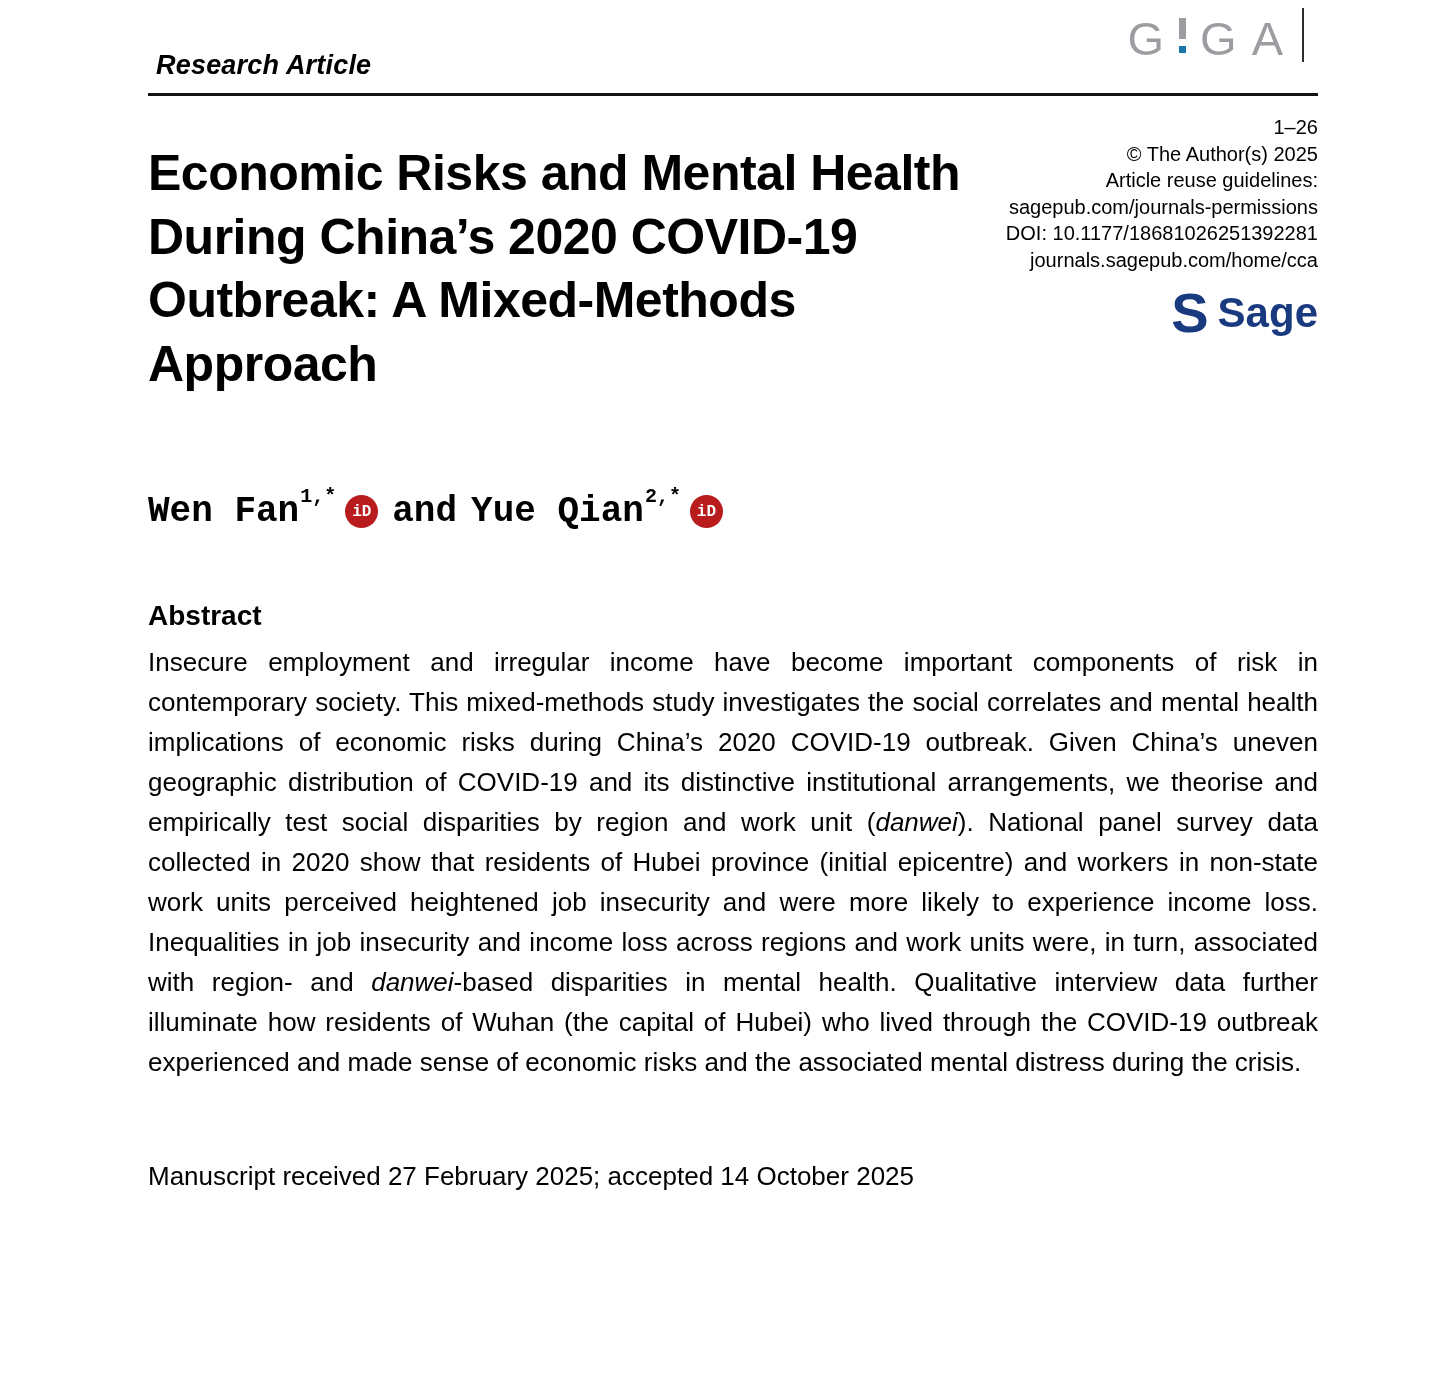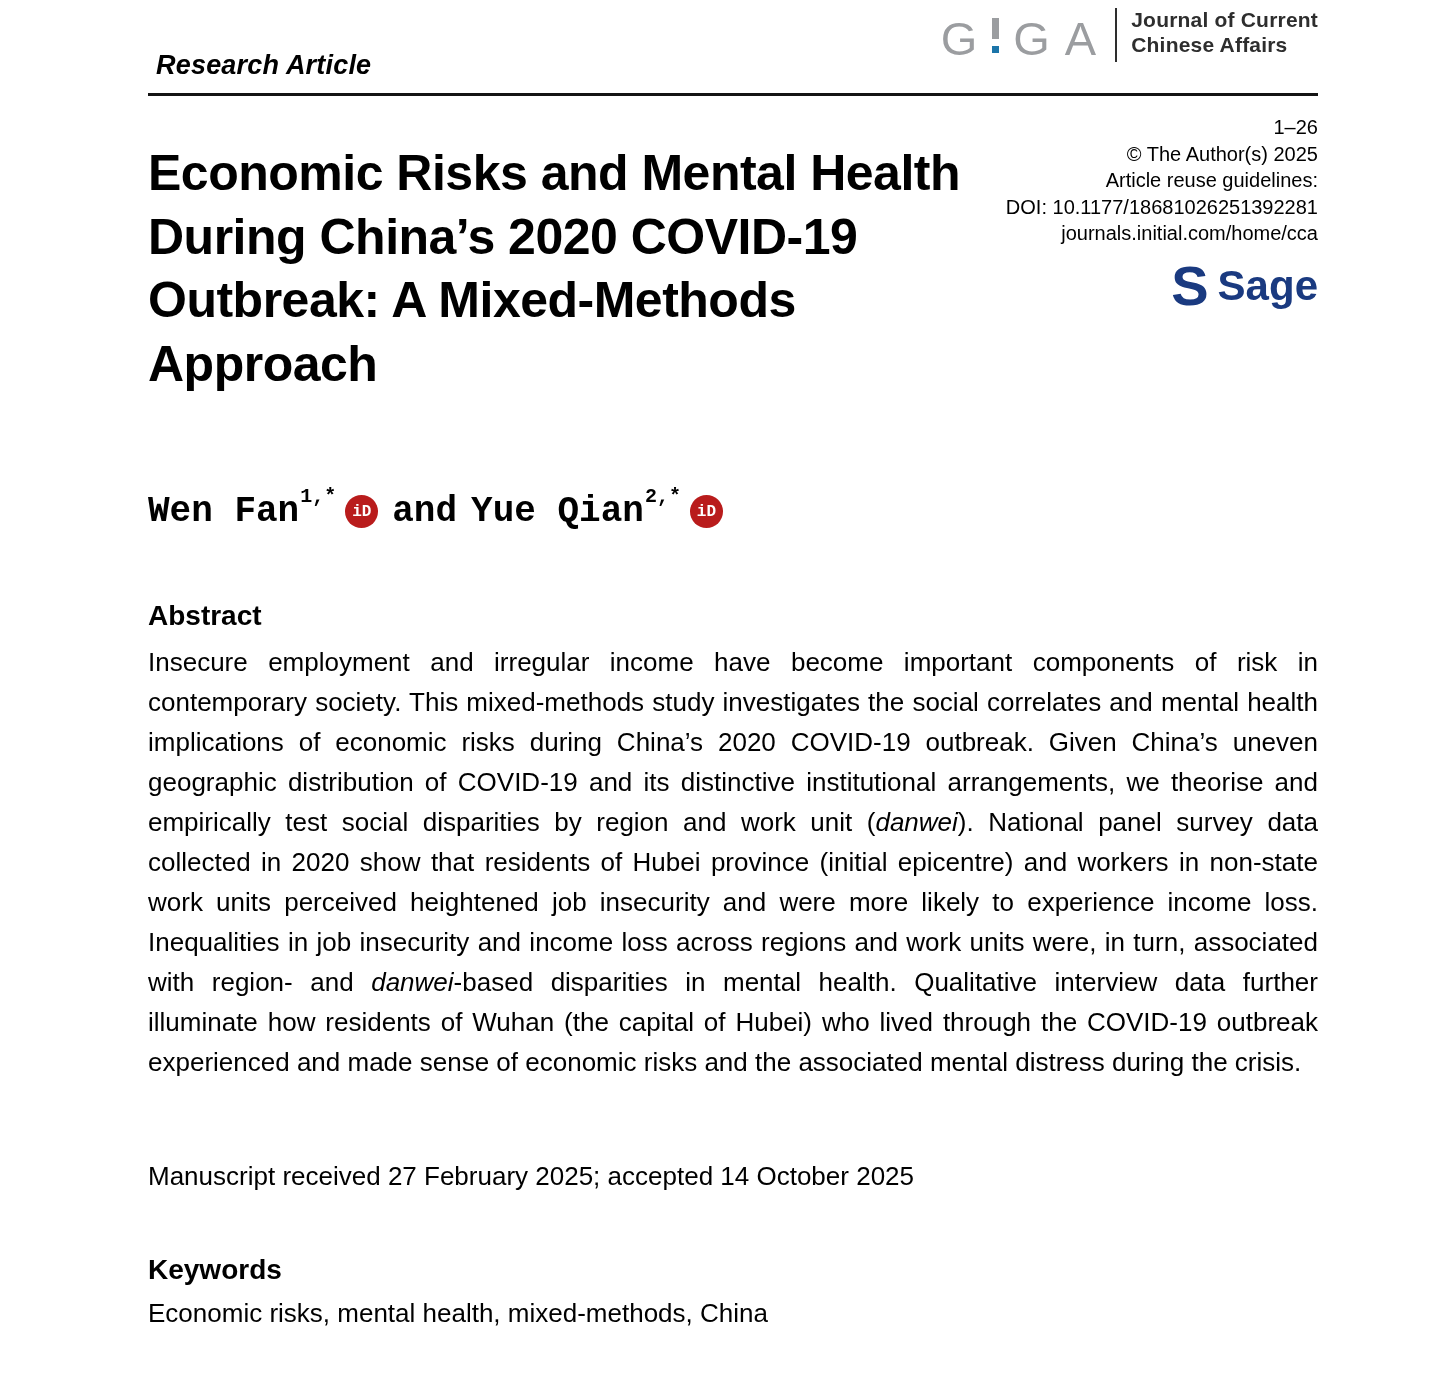--- a/index.html
+++ b/index.html
@@ -119,36 +119,33 @@
       <div class="giga-letters">
         <span class="giga-letter">G</span>
         <span class="giga-i">
           <span class="bar"></span>
           <span class="dot"></span>
         </span>
         <span class="giga-letter">G</span>
         <span class="giga-letter">A</span>
       </div>
       <div class="giga-divider"></div>
-      <div class="giga-journal">
-        <div>Journal of Current</div>
-        <div>Chinese Affairs</div>
-      </div>
     </div>
   </div>
 
   <div class="main-row">
     <h1 class="title">Economic Risks and Mental Health During China’s 2020 COVID-19 Outbreak: A Mixed-Methods Approach</h1>
 
     <div class="info-col">
       <span class="line">1–26</span>
       <span class="line">© The Author(s) 2025</span>
       <span class="line">Article reuse guidelines:</span>
+      <span class="line">sagepub.com/journals-permissions</span>
       <span class="line">DOI: 10.1177/18681026251392281</span>
-      <span class="line">journals.initial.com/home/cca</span>
+      <span class="line">journals.sagepub.com/home/cca</span>
 
       <div class="sage">
         <span class="sage-s">S</span>
         <span class="sage-word">Sage</span>
       </div>
     </div>
   </div>
 
   <div class="authors">
     <span>Wen Fan</span>
@@ -160,18 +157,14 @@
     <span class="orcid">iD</span>
   </div>
 
   <div class="abstract">
     <div class="section-heading">Abstract</div>
     <div class="abstract-text"><span>Insecure employment and irregular income have become important components of risk in contemporary society. This mixed-methods study investigates the social correlates and mental health implications of economic risks during China’s 2020 COVID-19 outbreak. Given China’s uneven geographic distribution of COVID-19 and its distinctive institutional arrangements, we theorise and empirically test social disparities by region and work unit (</span><em>danwei</em><span>). National panel survey data collected in 2020 show that residents of Hubei province (initial epicentre) and workers in non-state work units perceived heightened job insecurity and were more likely to experience income loss. Inequalities in job insecurity and income loss across regions and work units were, in turn, associated with region- and </span><em>danwei</em><span>-based disparities in mental health. Qualitative interview data further illuminate how residents of Wuhan (the capital of Hubei) who lived through the COVID-19 outbreak experienced and made sense of economic risks and the associated mental distress during the crisis.</span></div>
   </div>
 
   <div class="dates">Manuscript received 27 February 2025; accepted 14 October 2025</div>
 
-  <div class="keywords-block">
-    <div class="section-heading">Keywords</div>
-    <div class="keywords-text">Economic risks, mental health, mixed-methods, China</div>
-  </div>
 
 </div>
 
 </body></html>

